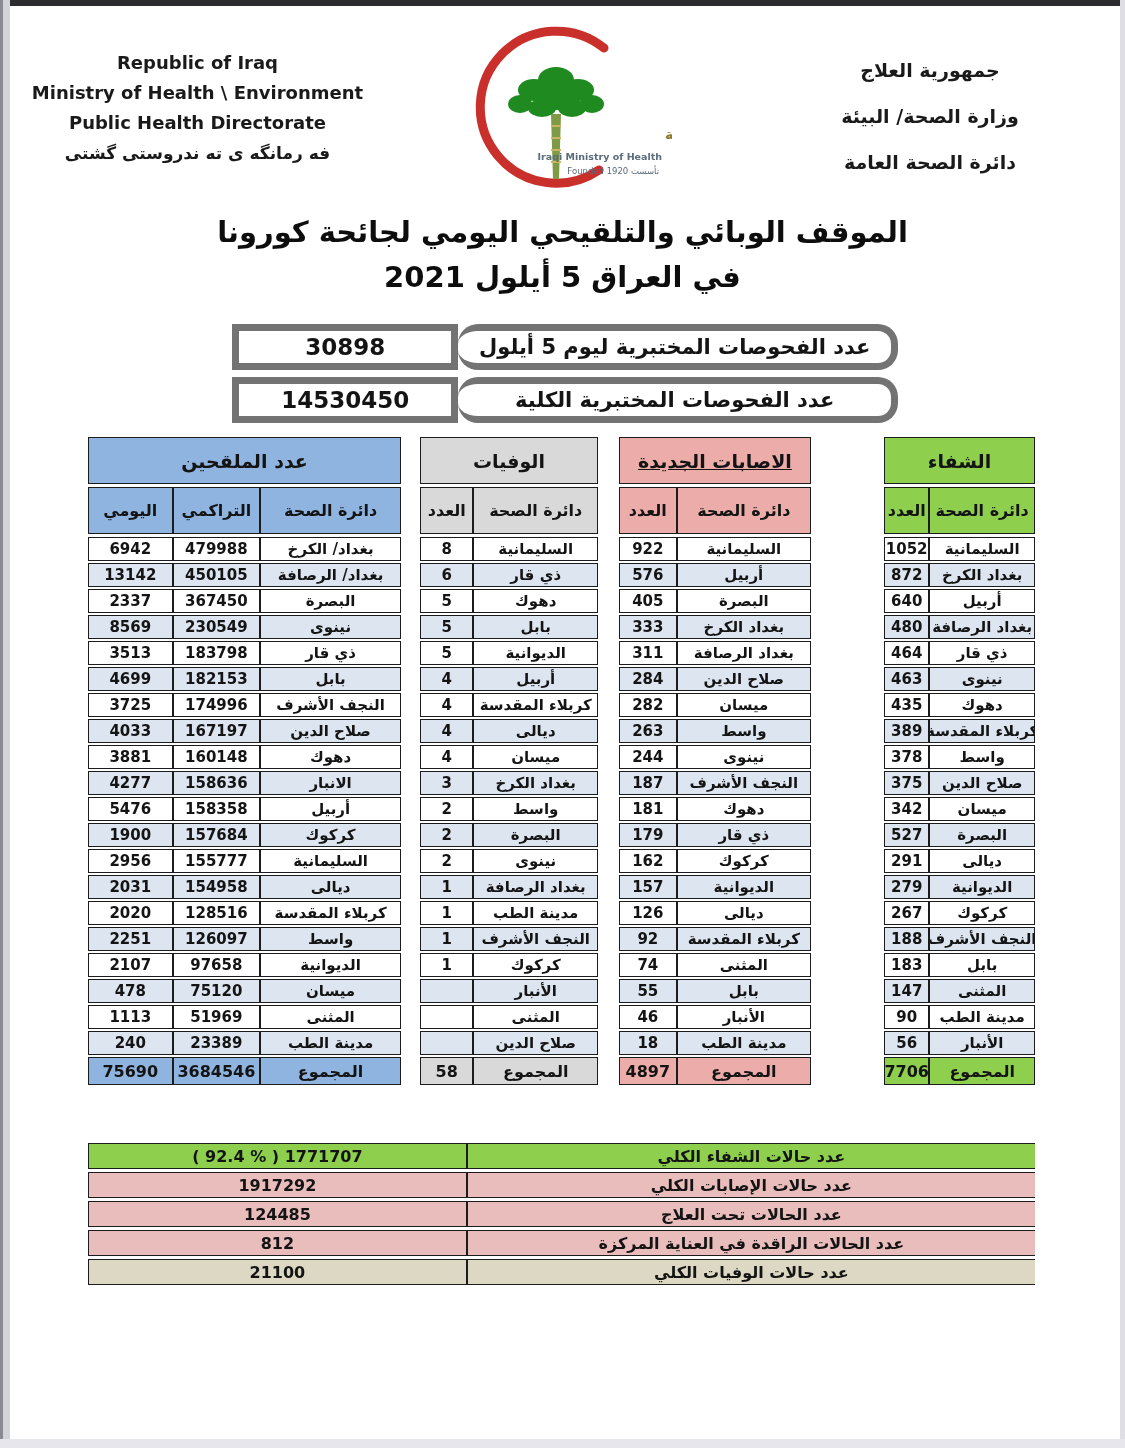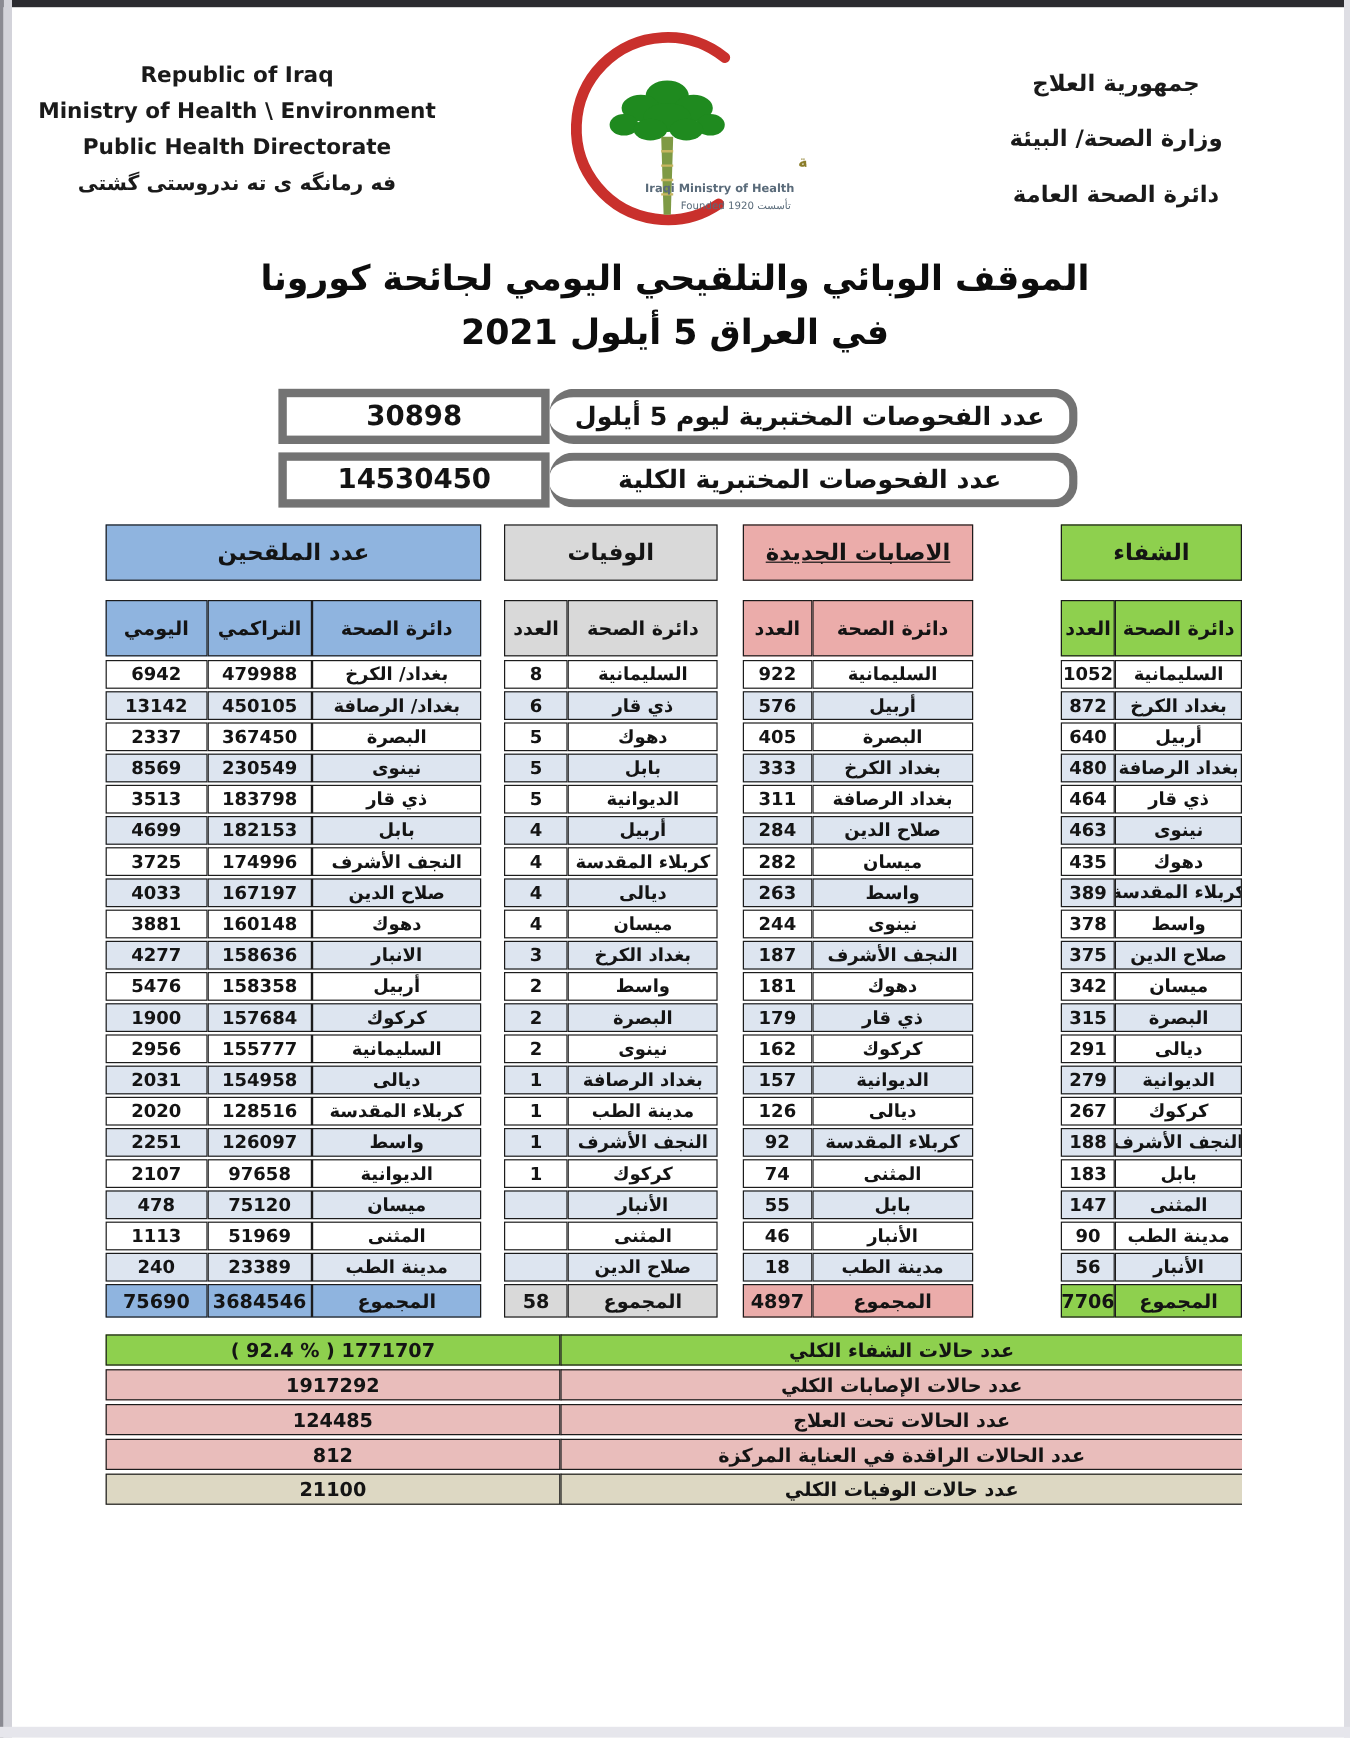--- a/index.html
+++ b/index.html
@@ -50,36 +50,36 @@
   .tests-row .val { font-size:23px; }
   .tests-row .lbl { font-size:21px; direction:rtl; border-left:none;border-radius:20px; }
 
   
   .stat-table { position:absolute; top:437px; direction:rtl; }
   #tbl-vaccinated { left:88px;  width:313px; }
   #tbl-deaths     { left:420px; width:178px; }
   #tbl-new_cases  { left:619px; width:192px; }
   #tbl-recovery   { left:844px; width:191px;padding-left:40px; }
   .t-band { display:grid; }
-  .t-title { height:47px; margin-bottom:16px; }
+  .t-title { height:47px; margin-bottom:3px; }
   .t-header{ height:47px; margin-bottom:3px; }
   .t-row   { height:24px; margin-bottom:2px; }
   .t-total { height:28px; }
   .stat-table .cell {
     border:1.6px solid #1c1c1c; display:flex; align-items:center; justify-content:center;
     font-weight:bold; overflow:hidden; white-space:nowrap; background:#fff;
   }
   .t-title .cell { font-size:19px; background:var(--hdr); }
   .t-header .cell{ font-size:16px; background:var(--hdr); }
   .t-row .cell   { font-size:15px; }
   .t-row.odd .cell { background:var(--stripe); }
   .t-total .cell { font-size:16px; background:var(--hdr); }
 
   
-  .summary-table { position:absolute; left:88px; top:1112px; width:947px; }
+  .summary-table { position:absolute; left:88px; top:1143px; width:947px; }
   .s-row { display:grid; grid-template-columns:40% 60%; height:26px; margin-bottom:3px; }
   .s-row .cell {
     border:1.6px solid #1c1c1c; display:flex; align-items:center; justify-content:center;
     font-weight:bold; font-size:16px;
   }
   .s-row .lbl { direction:rtl; border-right:none; }
 </style>
 </head>
 <body>
 
@@ -488,21 +488,21 @@
       <div class="t-band t-row odd" style="grid-template-columns: 70% 30%;">
         <div class="cell">صلاح الدين</div>
         <div class="cell">375</div>
       </div>
       <div class="t-band t-row" style="grid-template-columns: 70% 30%;">
         <div class="cell">ميسان</div>
         <div class="cell">342</div>
       </div>
       <div class="t-band t-row odd" style="grid-template-columns: 70% 30%;">
         <div class="cell">البصرة</div>
-        <div class="cell">315</div>
+        <div class="cell">527</div>
       </div>
       <div class="t-band t-row" style="grid-template-columns: 70% 30%;">
         <div class="cell">ديالى</div>
         <div class="cell">291</div>
       </div>
       <div class="t-band t-row odd" style="grid-template-columns: 70% 30%;">
         <div class="cell">الديوانية</div>
         <div class="cell">279</div>
       </div>
       <div class="t-band t-row" style="grid-template-columns: 70% 30%;">

